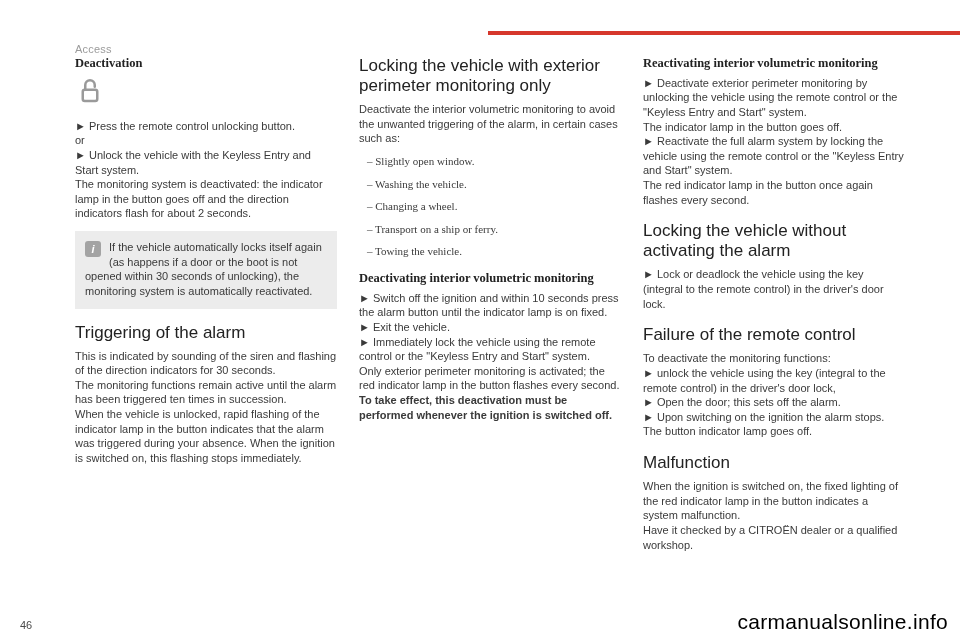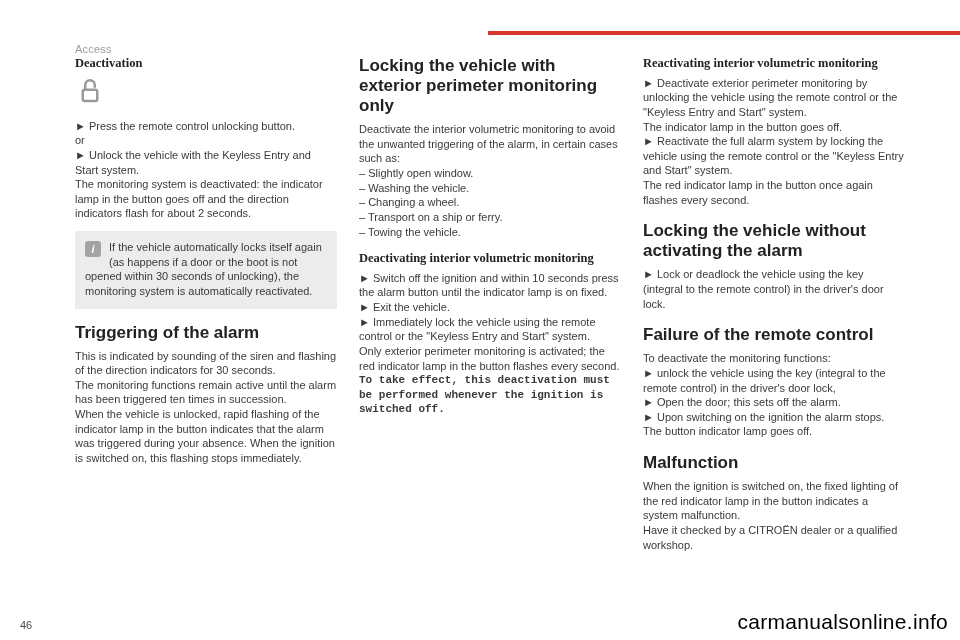--- a/index.html
+++ b/index.html
@@ -18,44 +18,44 @@
   .red-bar {
     position:absolute; top:31px; left:488px; right:0;
     height:4px; background:#d6372c;
   }
   .columns {
     position:absolute; top:56px; left:75px; right:55px; bottom:30px;
     display:flex; gap:22px;
   }
   .col { width:262px; flex:0 0 262px; }
   h2 {
-    font-size:17px; font-weight:bold; color:#222;
+    font-size:17px; font-weight:normal; color:#222;
     line-height:1.18; margin:14px 0 6px;
   }
   h2.first { margin-top:0; }
   h3 {
     font-size:12.5px; font-weight:bold; color:#222;
     line-height:1.25; margin:12px 0 4px;font-family:Liberation Serif, serif;
   }
   h3.first { margin-top:0; }
   p { font-size:11px; line-height:1.33; margin:0; }
-  p.bold { font-weight:bold;font-family:Liberation Mono, monospace; }
+  p.bold { font-weight:bold; }
   .icon-row { display:flex; gap:9px; align-items:flex-start; margin:2px 0 0;flex-direction:column; }
   .icon-tile { flex:0 0 34px; height:32px; display:flex; align-items:flex-start; justify-content:center; }
   .info-box {
     background:#ececec; padding:9px 10px 10px;
     margin:10px 0 2px; font-size:11px; line-height:1.33;
   }
   .info-icon {
     float:left; width:16px; height:16px; margin:1px 8px 2px 0;
     background:#a3a3a3; color:#ffffff; border-radius:3px;
     font-size:11px; font-weight:bold; font-style:italic;
     display:flex; align-items:center; justify-content:center;
   }
-  .dash-list p { margin:0; }
+  .dash-list p { margin:8px;font-family:Liberation Serif, serif; }
   .page-number {
     position:absolute; left:20px; bottom:9px;
     font-size:11px; color:#4a4a4a;
   }
   .watermark {
     position:absolute; right:12px; bottom:6px;
     font-size:21px; color:#000000; letter-spacing:0.3px;
   }
   svg .stroke { fill:none; stroke:#9a9a9a; stroke-width:2; stroke-linecap:round; }
 </style>

